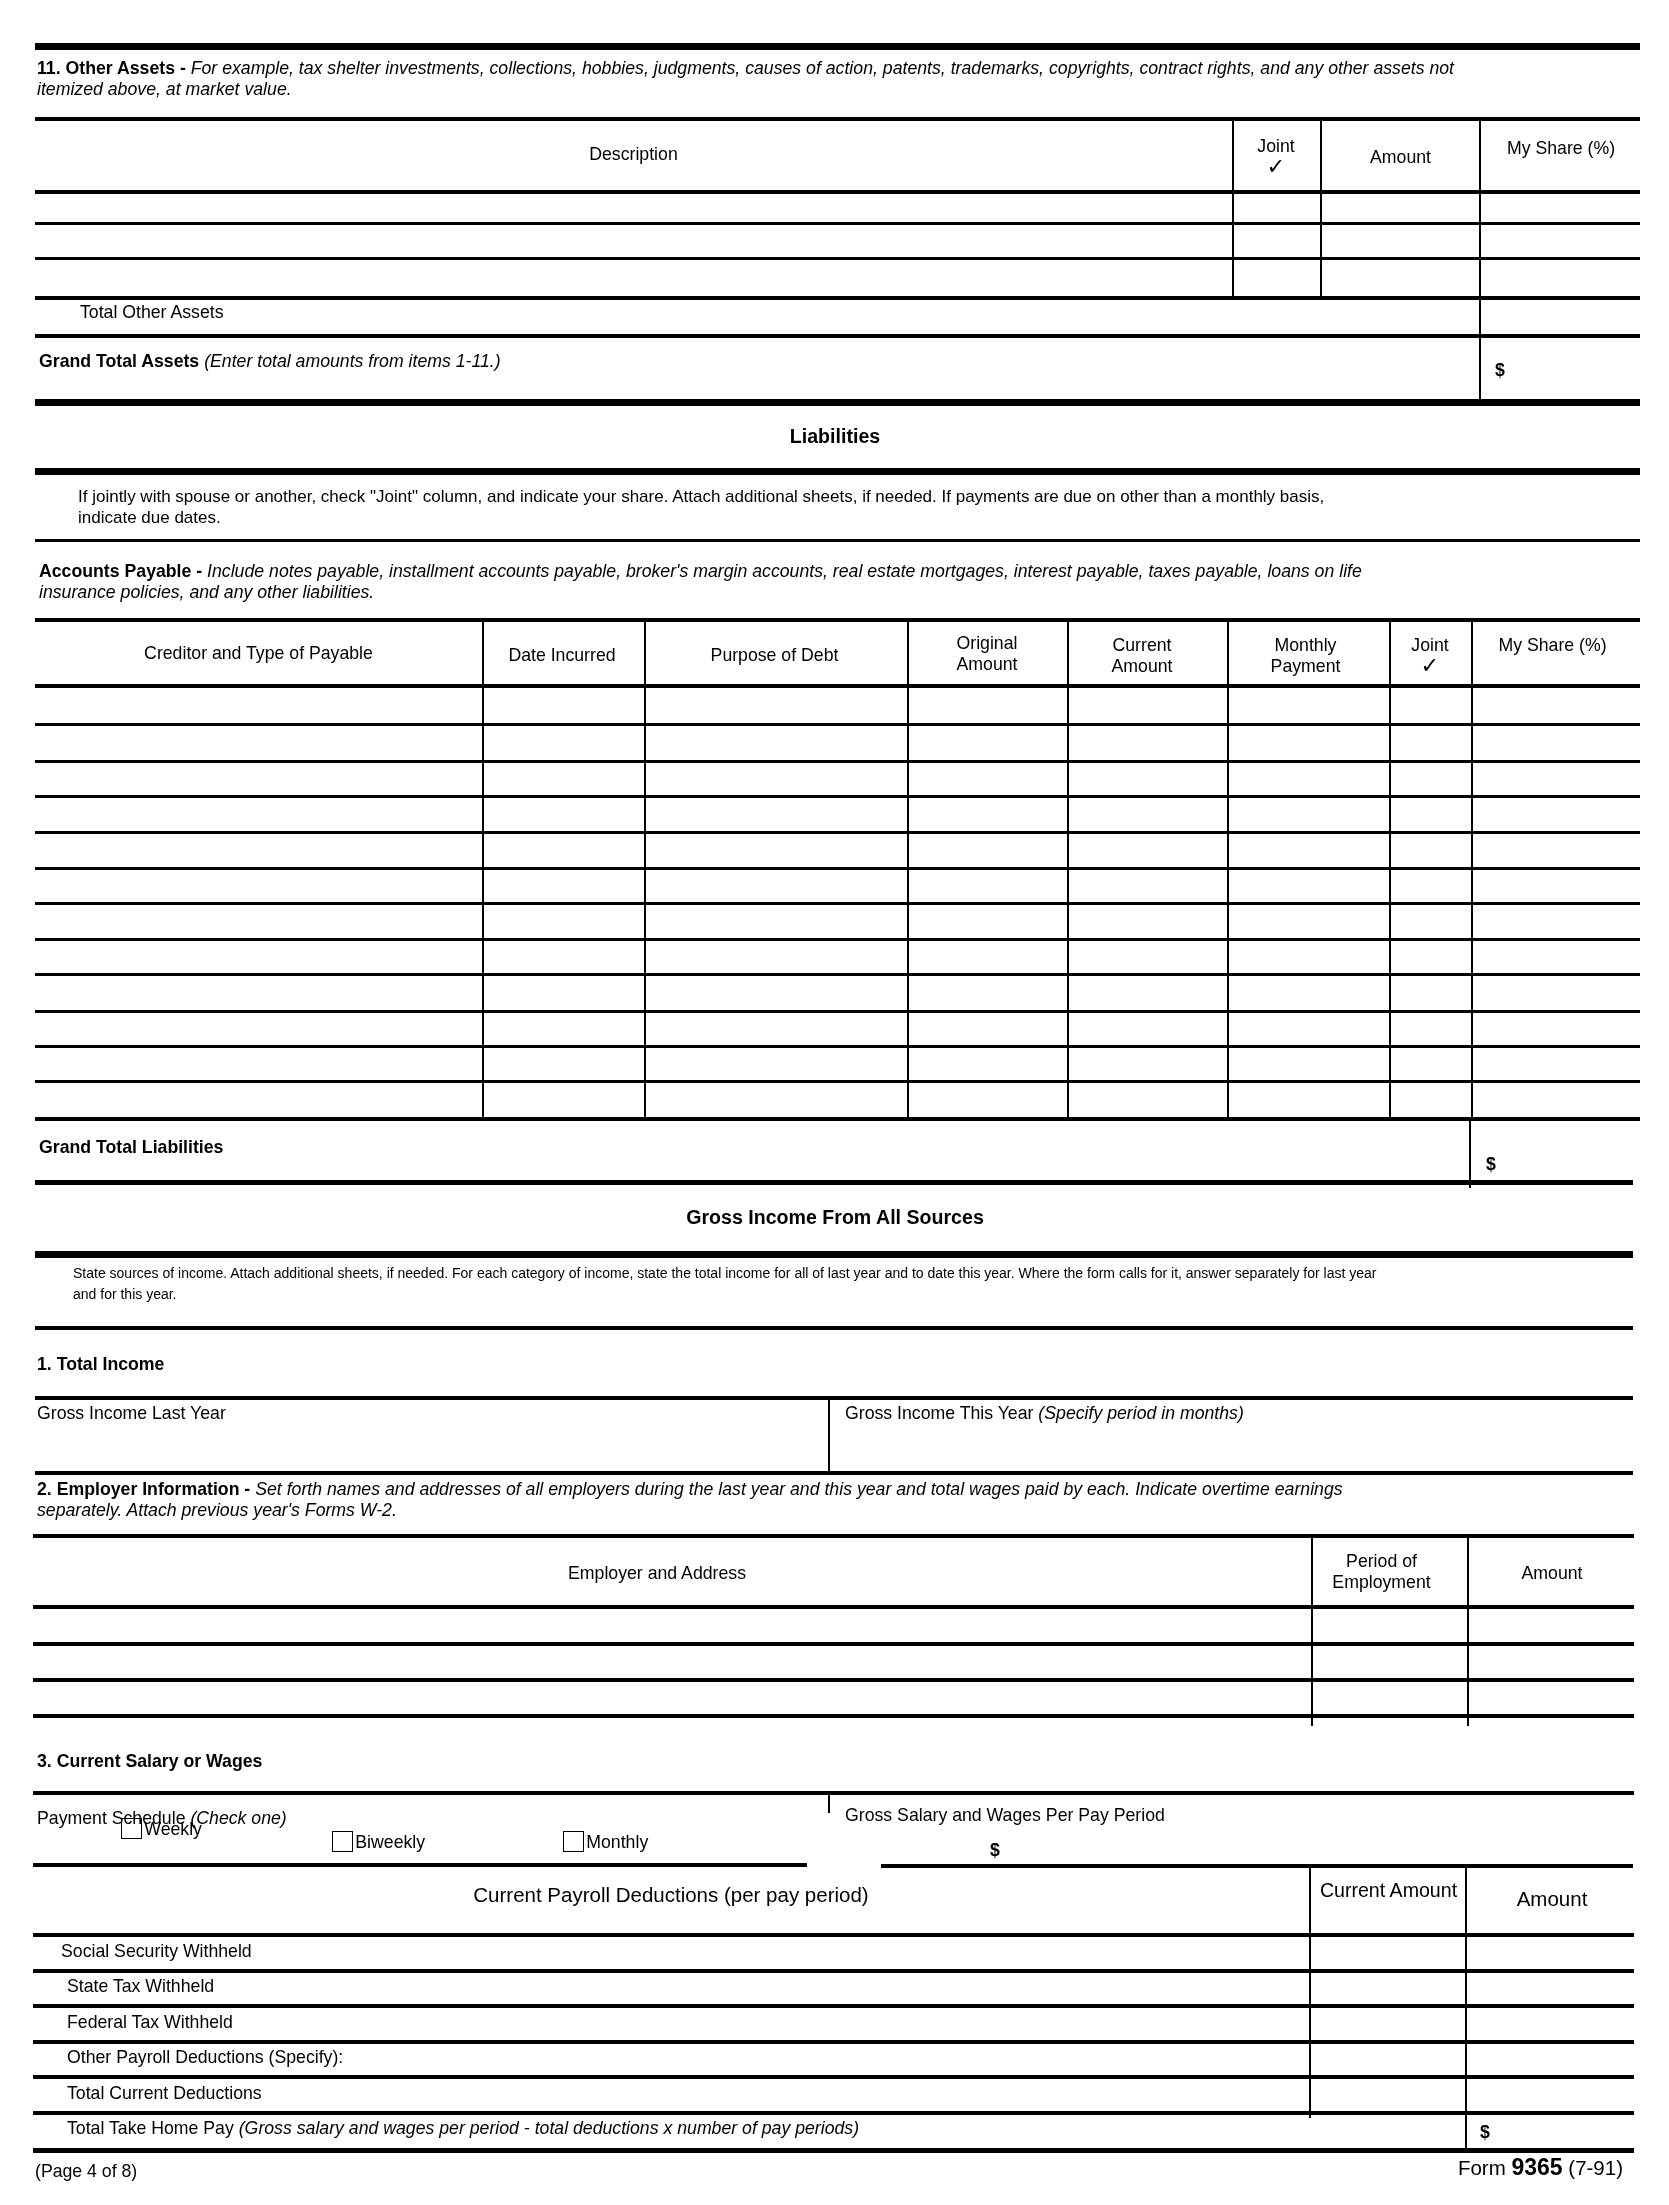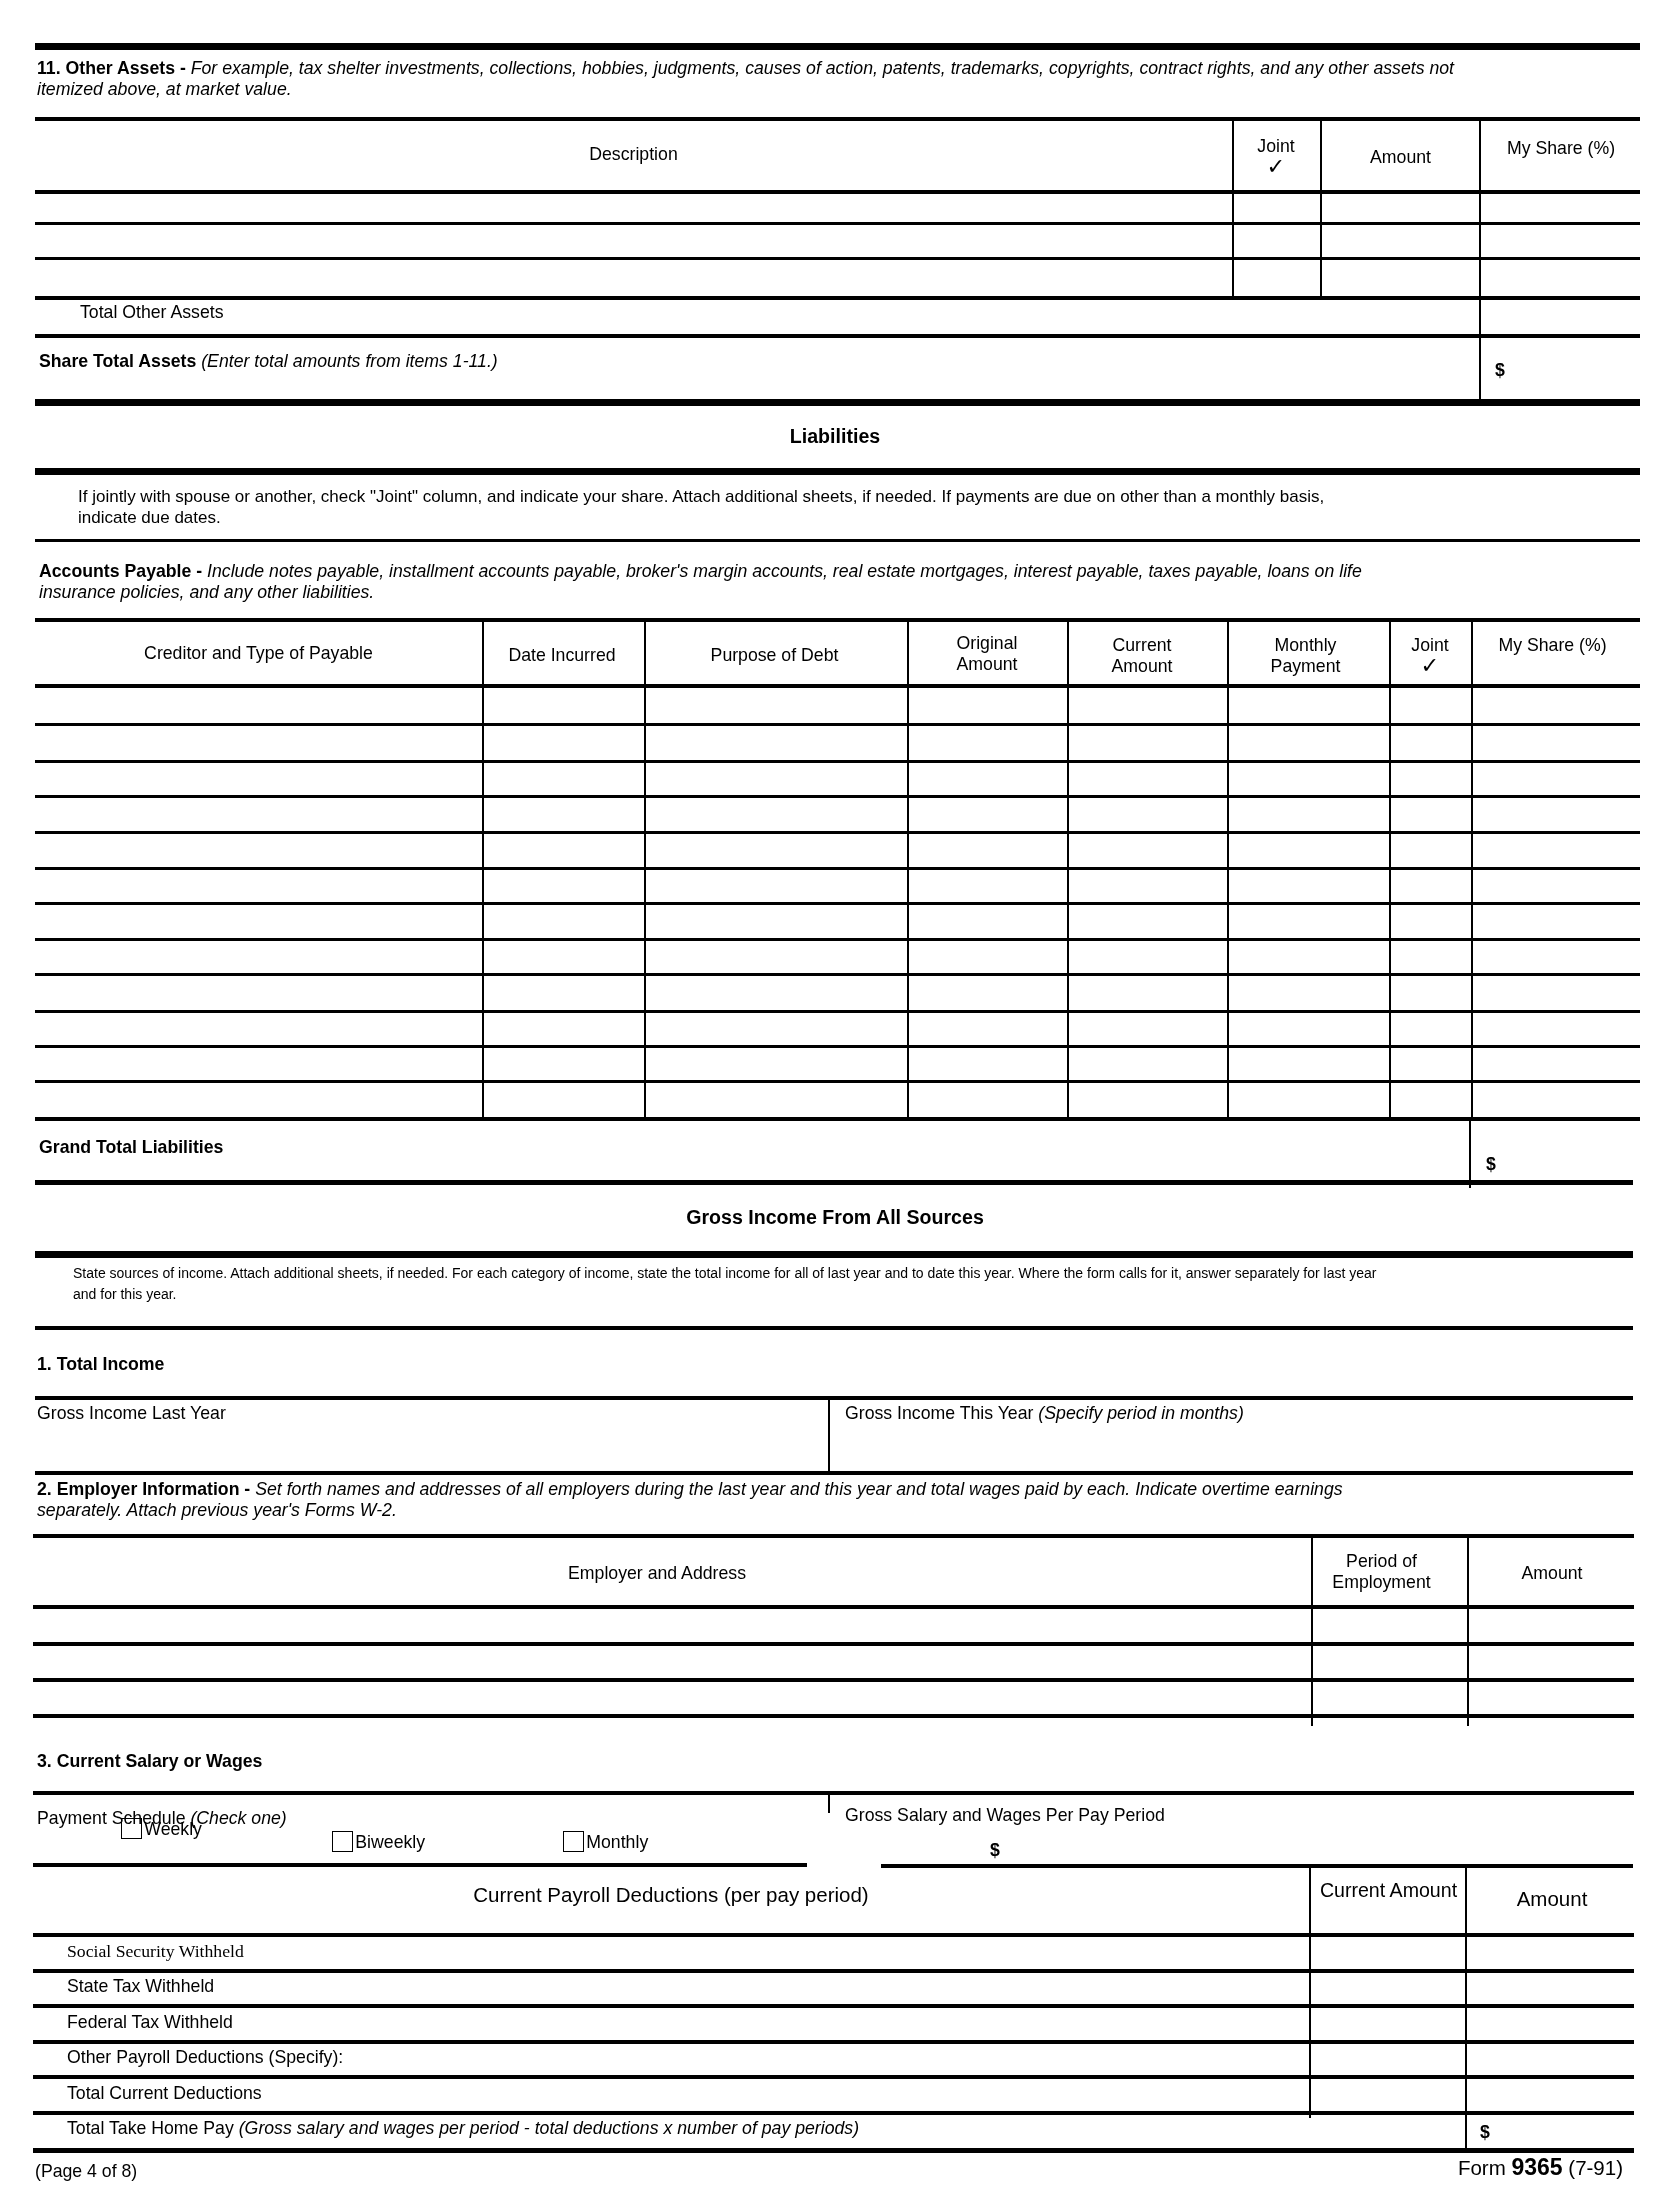--- a/index.html
+++ b/index.html
@@ -40,21 +40,21 @@
 
 <div class="abs" style="left:37px;top:194px;width:1193px;height:28px;"></div>
 <div class="abs" style="left:37px;top:225px;width:1193px;height:33px;"></div>
 <div class="abs" style="left:37px;top:260px;width:1193px;height:35px;"></div>
 
 <div class="lbl" style="left:80px;top:302px;">Total Other Assets</div>
 <div class="abs" style="left:1482px;top:299px;width:158px;height:35px;"></div>
 <div class="hr" style="left:35px;top:334px;width:1605px;height:3.7px;"></div>
 
 <div class="lbl" style="left:39px;top:351px;">
-  <span class="b">Share Total Assets</span> <span class="i">(Enter total amounts from items 1-11.)</span>
+  <span class="b">Grand Total Assets</span> <span class="i">(Enter total amounts from items 1-11.)</span>
 </div>
 <div class="lbl b" style="left:1495px;top:360px;">$</div>
 <div class="abs" style="left:1510px;top:339px;width:131px;height:56px;"></div>
 <div class="hr" style="left:35px;top:399px;width:1605px;height:6.5px;"></div>
 
 <div class="lbl c b" style="left:0;top:426px;width:1670px;font-size:19.6px;">Liabilities</div>
 <div class="hr" style="left:35px;top:468px;width:1605px;height:6.5px;"></div>
 <div class="lbl" style="left:78px;top:487px;width:1286px;font-size:17px;">If jointly with spouse or another, check "Joint" column, and indicate your share. Attach additional sheets, if needed. If payments are due on other than a monthly basis, indicate due dates.</div>
 <div class="hr" style="left:35px;top:539px;width:1605px;height:2.8px;"></div>
 
@@ -172,21 +172,21 @@
 <div class="hr" style="left:881px;top:1864px;width:752px;height:3.7px;"></div>
 
 <div class="lbl c" style="left:37px;top:1885px;width:1268px;font-size:20.5px;">Current Payroll Deductions (per pay period)</div>
 <div class="lbl c" style="left:1314px;top:1878px;width:149px;font-size:19.6px;line-height:24px;">Current Amount</div>
 <div class="lbl c" style="left:1471px;top:1889px;width:162px;font-size:20.5px;">Amount</div>
 <div class="vr" style="left:1309px;top:1866px;height:252px;"></div>
 <div class="vr" style="left:1465px;top:1866px;height:287px;"></div>
 
 <div id="ded-grid">
     <div class="hr" style="left: 33px; top: 1933px; width: 1601px; height: 3.7px;"></div>
-    <div class="lbl" style="left: 67px; top: 1941px; font-family: Liberation Serif, serif;">Social Security Withheld</div>
+    <div class="lbl" style="left: 61px; top: 1941px;">Social Security Withheld</div>
     <div class="abs" style="left: 1313px; top: 1937px; width: 151px; height: 32px;"></div>
     <div class="abs" style="left: 1469px; top: 1937px; width: 164px; height: 32px;"></div>
     <div class="hr" style="left: 33px; top: 1969px; width: 1601px; height: 3.7px;"></div>
     <div class="lbl" style="left: 67px; top: 1976px;">State Tax Withheld</div>
     <div class="abs" style="left: 1313px; top: 1973px; width: 151px; height: 32px;"></div>
     <div class="abs" style="left: 1469px; top: 1973px; width: 164px; height: 32px;"></div>
     <div class="hr" style="left: 33px; top: 2004px; width: 1601px; height: 3.7px;"></div>
     <div class="lbl" style="left: 67px; top: 2012px;">Federal Tax Withheld</div>
     <div class="abs" style="left: 1313px; top: 2008px; width: 151px; height: 32px;"></div>
     <div class="abs" style="left: 1469px; top: 2008px; width: 164px; height: 32px;"></div>

